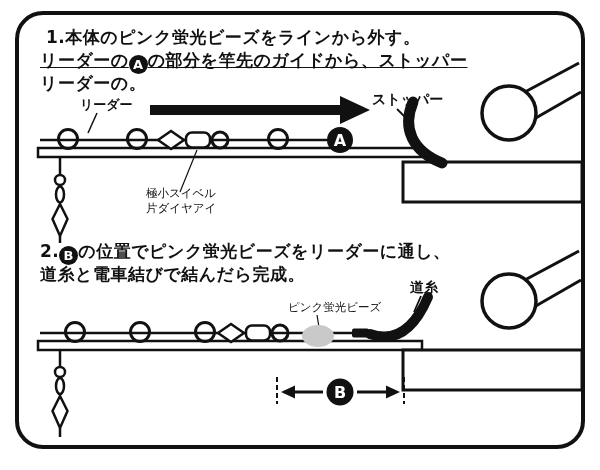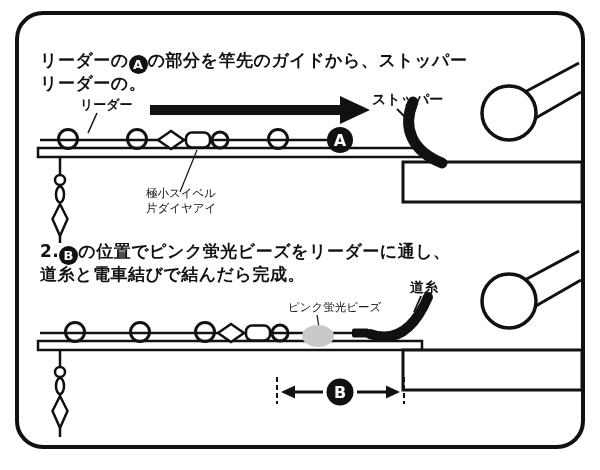--- a/index.html
+++ b/index.html
@@ -127,21 +127,22 @@
       <text x="340" y="397.5" class="badge-t">B</text>
 
       <line x1="60" y1="350" x2="60" y2="366" class="ink" stroke-width="2.5"></line>
       <circle cx="60" cy="372" r="5" fill="none" class="ink" stroke-width="2.5"></circle>
       <ellipse cx="60" cy="386" rx="4" ry="8" fill="none" class="ink" stroke-width="2.5"></ellipse>
       <path d="M60,396 L52.5,411 L60,428 L67.5,411 Z" fill="none" class="ink" stroke-width="2.5"></path>
       <line x1="60" y1="428" x2="60" y2="437" class="ink" stroke-width="2.5"></line>
     </g>
   </svg>
 
-  <div class="txt" style="left:40px;top:49px;">
+  <div class="txt" style="left:46px;top:26px;">1.本体のピンク蛍光ビーズをラインから外す。</div>
+  <div class="txt" style="left:40px;top:49px;text-decoration:underline;">
     <span>リーダーの</span><span class="badge-inline">A</span><span>の部分を竿先のガイドから、ストッパー</span>
   </div>
   <div class="txt" style="left:40px;top:72px;">リーダーの。</div>
 
   <div class="txt" style="left:40px;top:240px;">
     <span>2.</span><span class="badge-inline">B</span><span>の位置でピンク蛍光ビーズをリーダーに通し、</span>
   </div>
   <div class="txt" style="left:40px;top:263px;text-align:right;">道糸と電車結びで結んだら完成。</div>
 
 </div>

